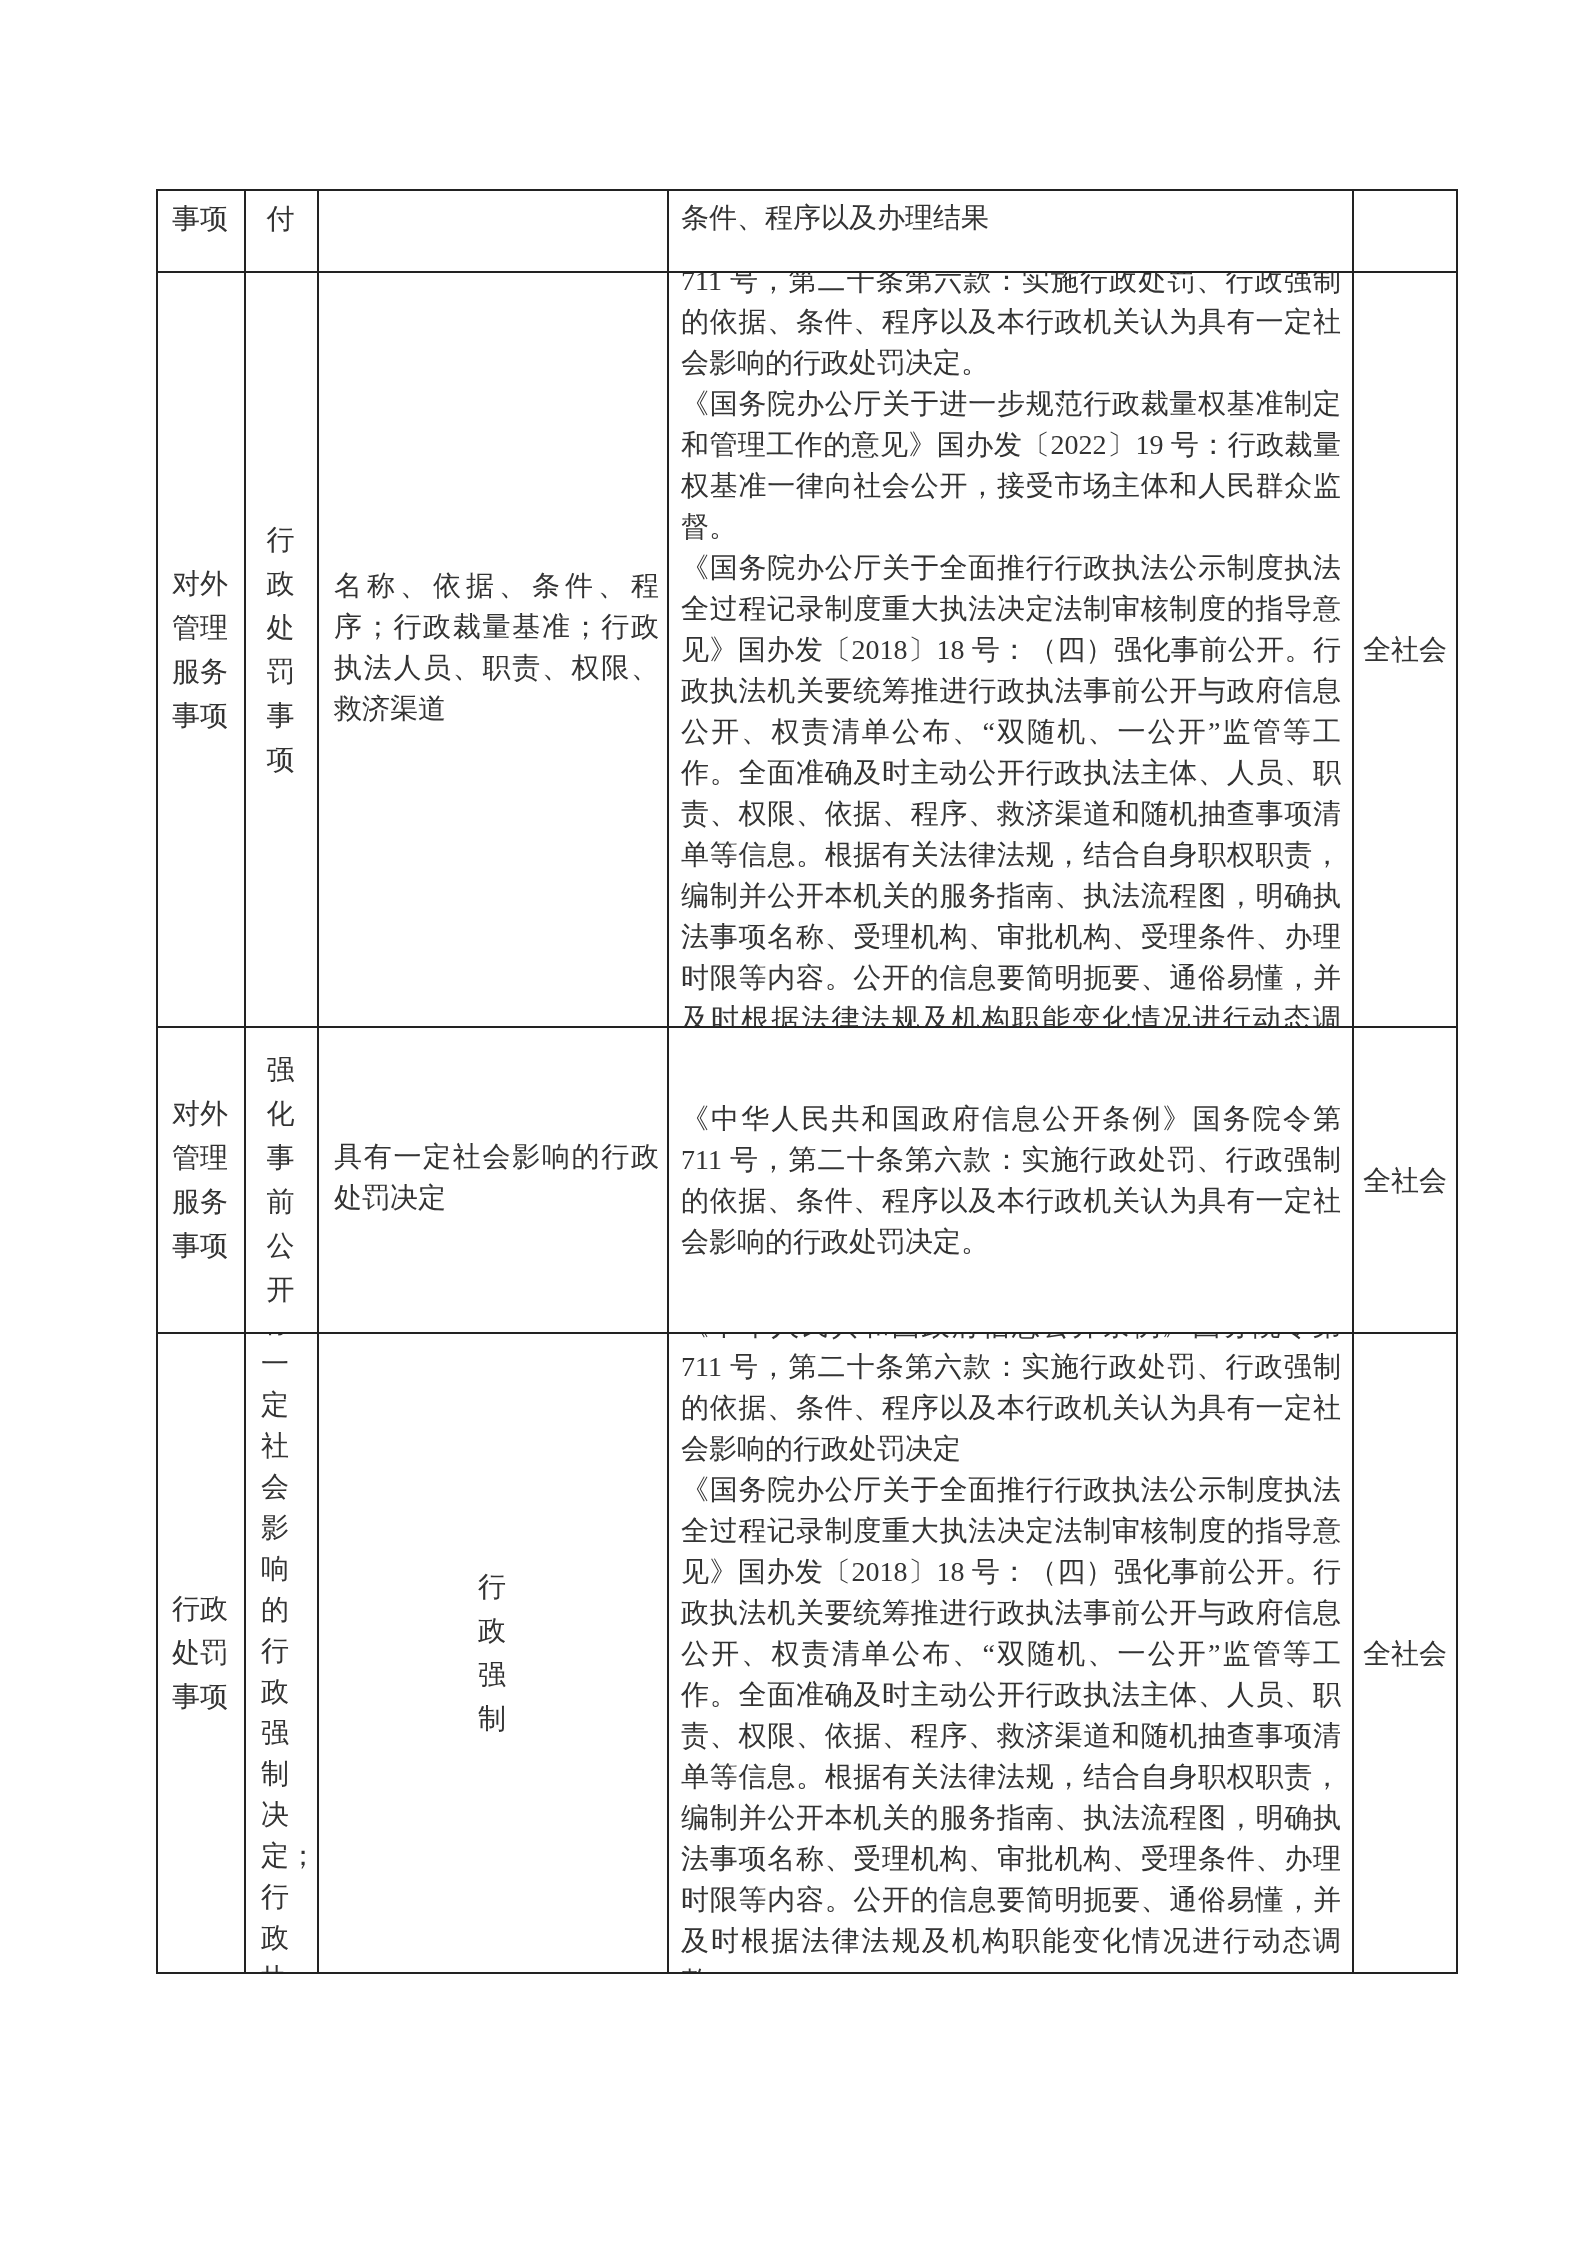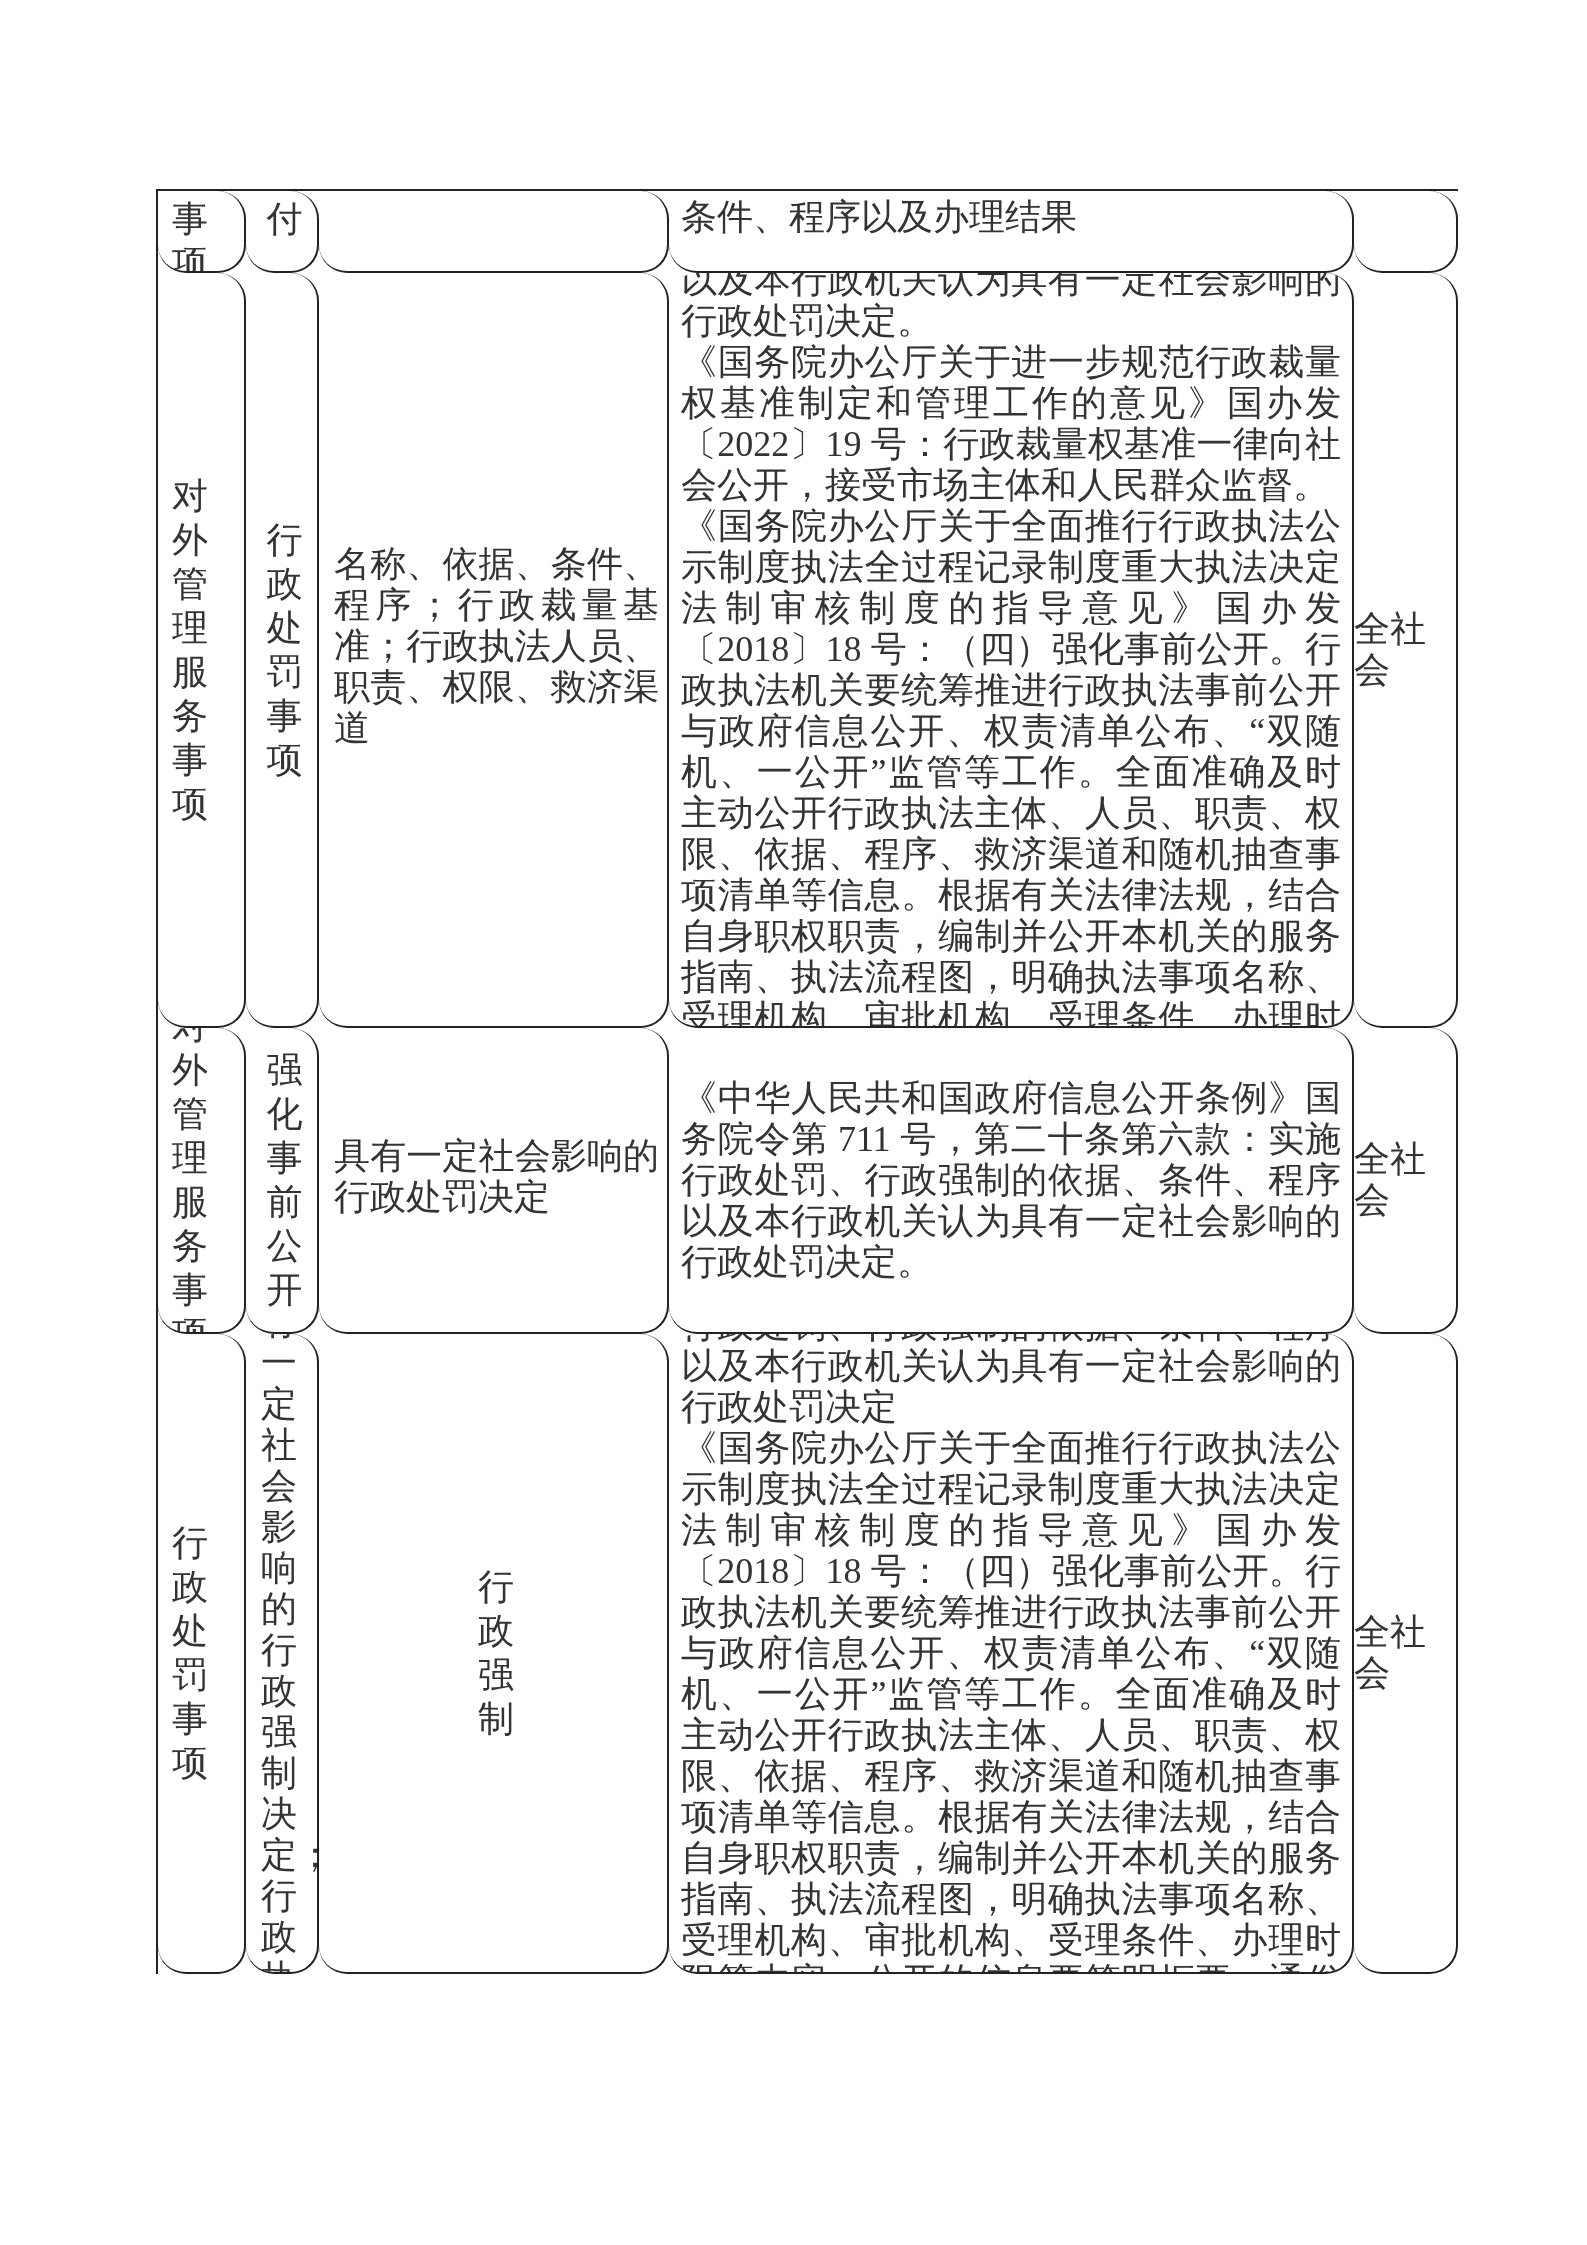--- a/index.html
+++ b/index.html
@@ -26,23 +26,22 @@
     border-top: 2px solid var(--border-color, #222222);
     border-left: 2px solid var(--border-color, #222222);
   }
   .cell {
     border-right: 2px solid var(--border-color, #222222);
     border-bottom: 2px solid var(--border-color, #222222);
     display: flex;
     align-items: center;
     justify-content: center;
     overflow: hidden;
-    font-size: 36px;
+    font-size: 28px;
     line-height: 41px;
-    border-radius: 28px;
   }
   
   .cell.top { align-items: flex-start; padding-top: 6px; }
   
   .vchars {
     word-break: break-all;
     line-height: 44px;
     text-align: left;
   }
   .w1 { width: 30px; }

